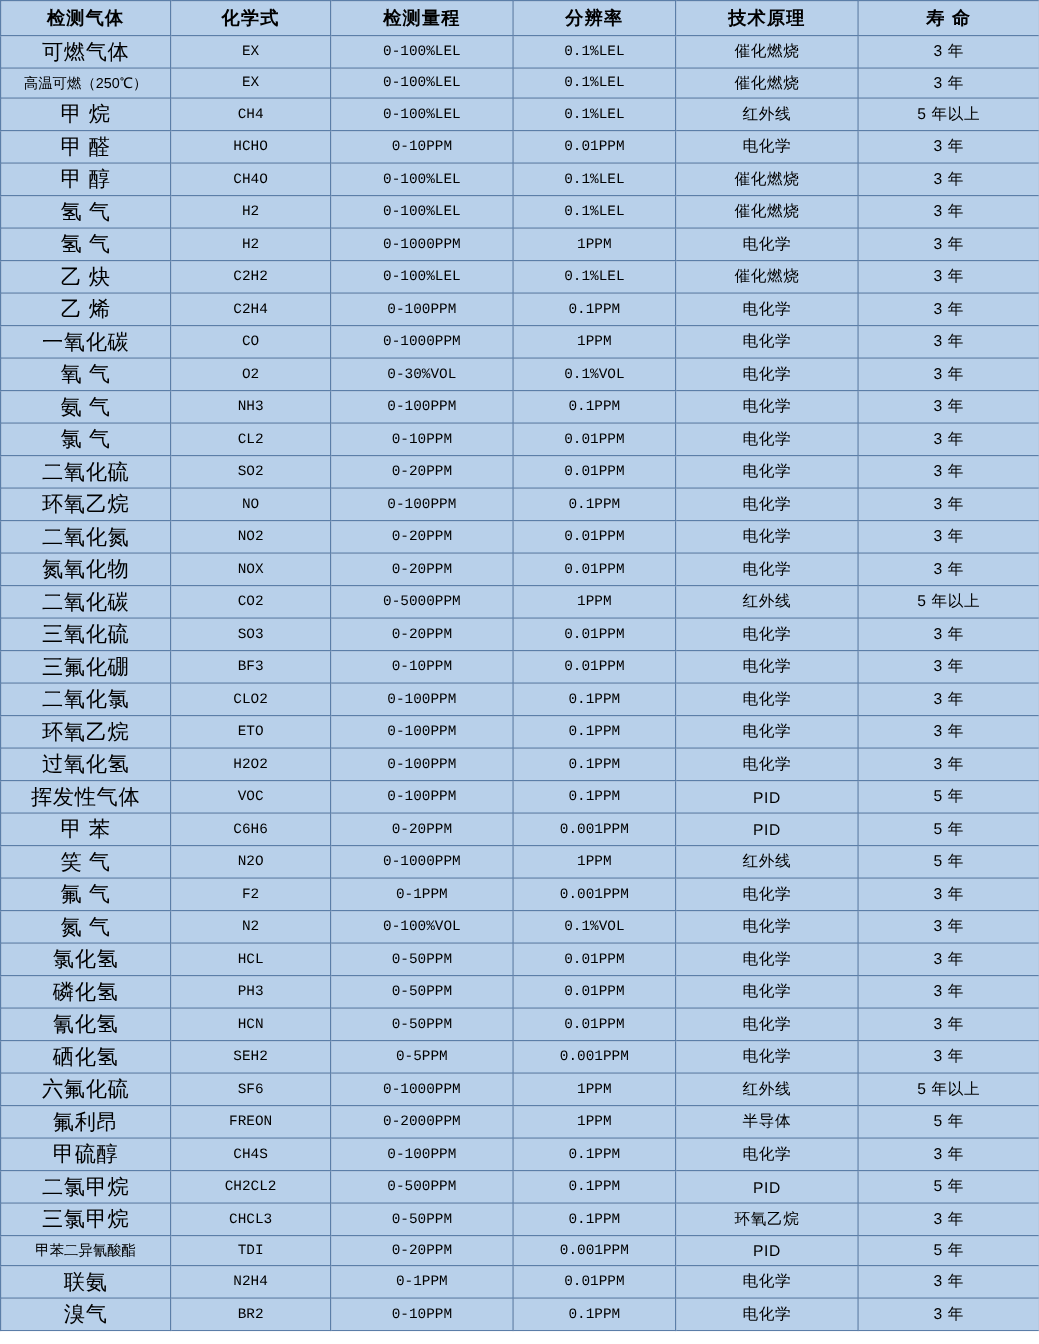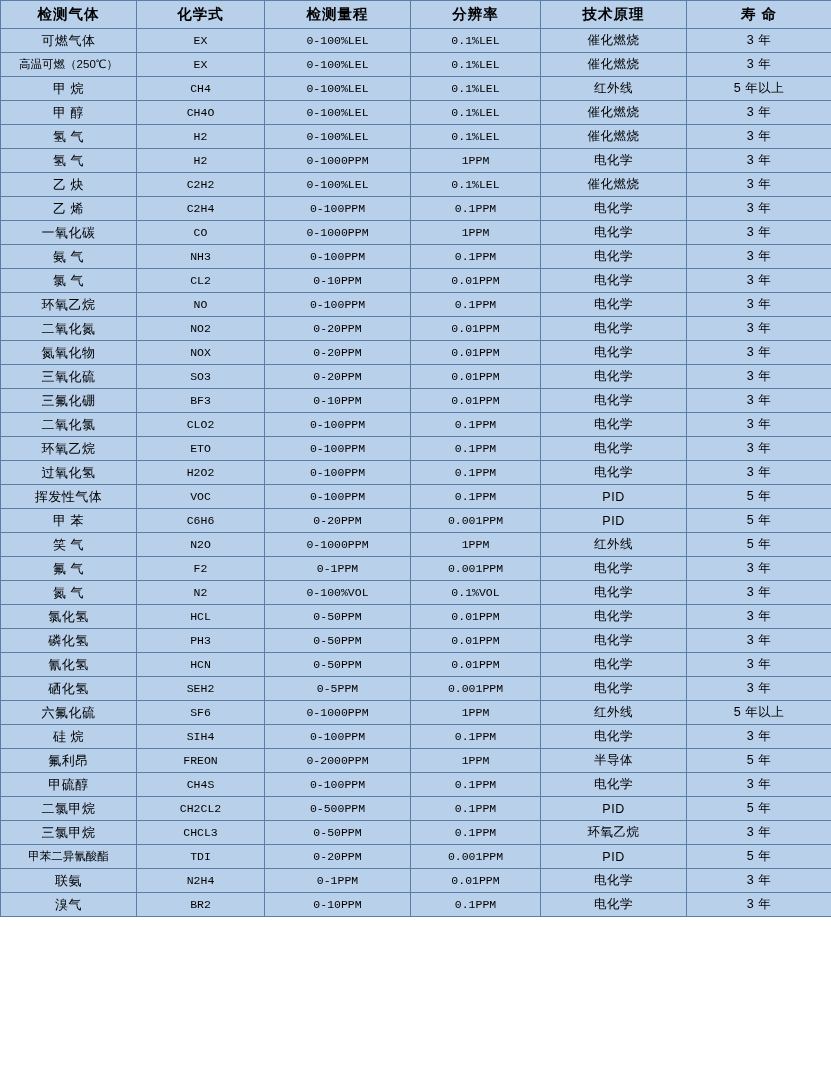--- a/index.html
+++ b/index.html
@@ -38,21 +38,21 @@
     font-weight: bold;
     letter-spacing: 1px;
     background: #b8d0ea;
   }
   #gas-table tbody td {
     height: 21px;
     font-size: 12.5px;
     font-weight: normal;
   }
   #gas-table tbody td.name {
-    font-size: 13px;
+    font-size: 17px;
     letter-spacing: 0.5px;
   }
   #gas-table tbody td.small {
     font-size: 11.5px;
     letter-spacing: 0;
     text-align: center;
   }
   #gas-table tbody td.formula,
   #gas-table tbody td.range,
   #gas-table tbody td.res {
@@ -106,20 +106,28 @@
       </tr>
       <tr>
         <td class="name">甲 烷</td>
         <td class="formula">CH4</td>
         <td class="range">0-100%LEL</td>
         <td class="res">0.1%LEL</td>
         <td class="tech">红外线</td>
         <td class="life">5 年以上</td>
       </tr>
       <tr>
+        <td class="name">甲 醛</td>
+        <td class="formula">HCHO</td>
+        <td class="range">0-10PPM</td>
+        <td class="res">0.01PPM</td>
+        <td class="tech">电化学</td>
+        <td class="life">3 年</td>
+      </tr>
+      <tr>
         <td class="name">甲 醇</td>
         <td class="formula">CH4O</td>
         <td class="range">0-100%LEL</td>
         <td class="res">0.1%LEL</td>
         <td class="tech">催化燃烧</td>
         <td class="life">3 年</td>
       </tr>
       <tr>
         <td class="name">氢 气</td>
         <td class="formula">H2</td>
@@ -154,36 +162,52 @@
       </tr>
       <tr>
         <td class="name">一氧化碳</td>
         <td class="formula">CO</td>
         <td class="range">0-1000PPM</td>
         <td class="res">1PPM</td>
         <td class="tech">电化学</td>
         <td class="life">3 年</td>
       </tr>
       <tr>
+        <td class="name">氧 气</td>
+        <td class="formula">O2</td>
+        <td class="range">0-30%VOL</td>
+        <td class="res">0.1%VOL</td>
+        <td class="tech">电化学</td>
+        <td class="life">3 年</td>
+      </tr>
+      <tr>
         <td class="name">氨 气</td>
         <td class="formula">NH3</td>
         <td class="range">0-100PPM</td>
         <td class="res">0.1PPM</td>
         <td class="tech">电化学</td>
         <td class="life">3 年</td>
       </tr>
       <tr>
         <td class="name">氯 气</td>
         <td class="formula">CL2</td>
         <td class="range">0-10PPM</td>
         <td class="res">0.01PPM</td>
         <td class="tech">电化学</td>
         <td class="life">3 年</td>
       </tr>
       <tr>
+        <td class="name">二氧化硫</td>
+        <td class="formula">SO2</td>
+        <td class="range">0-20PPM</td>
+        <td class="res">0.01PPM</td>
+        <td class="tech">电化学</td>
+        <td class="life">3 年</td>
+      </tr>
+      <tr>
         <td class="name">环氧乙烷</td>
         <td class="formula">NO</td>
         <td class="range">0-100PPM</td>
         <td class="res">0.1PPM</td>
         <td class="tech">电化学</td>
         <td class="life">3 年</td>
       </tr>
       <tr>
         <td class="name">二氧化氮</td>
         <td class="formula">NO2</td>
@@ -192,20 +216,28 @@
         <td class="tech">电化学</td>
         <td class="life">3 年</td>
       </tr>
       <tr>
         <td class="name">氮氧化物</td>
         <td class="formula">NOX</td>
         <td class="range">0-20PPM</td>
         <td class="res">0.01PPM</td>
         <td class="tech">电化学</td>
         <td class="life">3 年</td>
+      </tr>
+      <tr>
+        <td class="name">二氧化碳</td>
+        <td class="formula">CO2</td>
+        <td class="range">0-5000PPM</td>
+        <td class="res">1PPM</td>
+        <td class="tech">红外线</td>
+        <td class="life">5 年以上</td>
       </tr>
       <tr>
         <td class="name">三氧化硫</td>
         <td class="formula">SO3</td>
         <td class="range">0-20PPM</td>
         <td class="res">0.01PPM</td>
         <td class="tech">电化学</td>
         <td class="life">3 年</td>
       </tr>
       <tr>
@@ -314,28 +346,20 @@
       </tr>
       <tr>
         <td class="name">六氟化硫</td>
         <td class="formula">SF6</td>
         <td class="range">0-1000PPM</td>
         <td class="res">1PPM</td>
         <td class="tech">红外线</td>
         <td class="life">5 年以上</td>
       </tr>
       <tr>
-        <td class="name">硅 烷</td>
-        <td class="formula">SIH4</td>
-        <td class="range">0-100PPM</td>
-        <td class="res">0.1PPM</td>
-        <td class="tech">电化学</td>
-        <td class="life">3 年</td>
-      </tr>
-      <tr>
         <td class="name">氟利昂</td>
         <td class="formula">FREON</td>
         <td class="range">0-2000PPM</td>
         <td class="res">1PPM</td>
         <td class="tech">半导体</td>
         <td class="life">5 年</td>
       </tr>
       <tr>
         <td class="name">甲硫醇</td>
         <td class="formula">CH4S</td>

